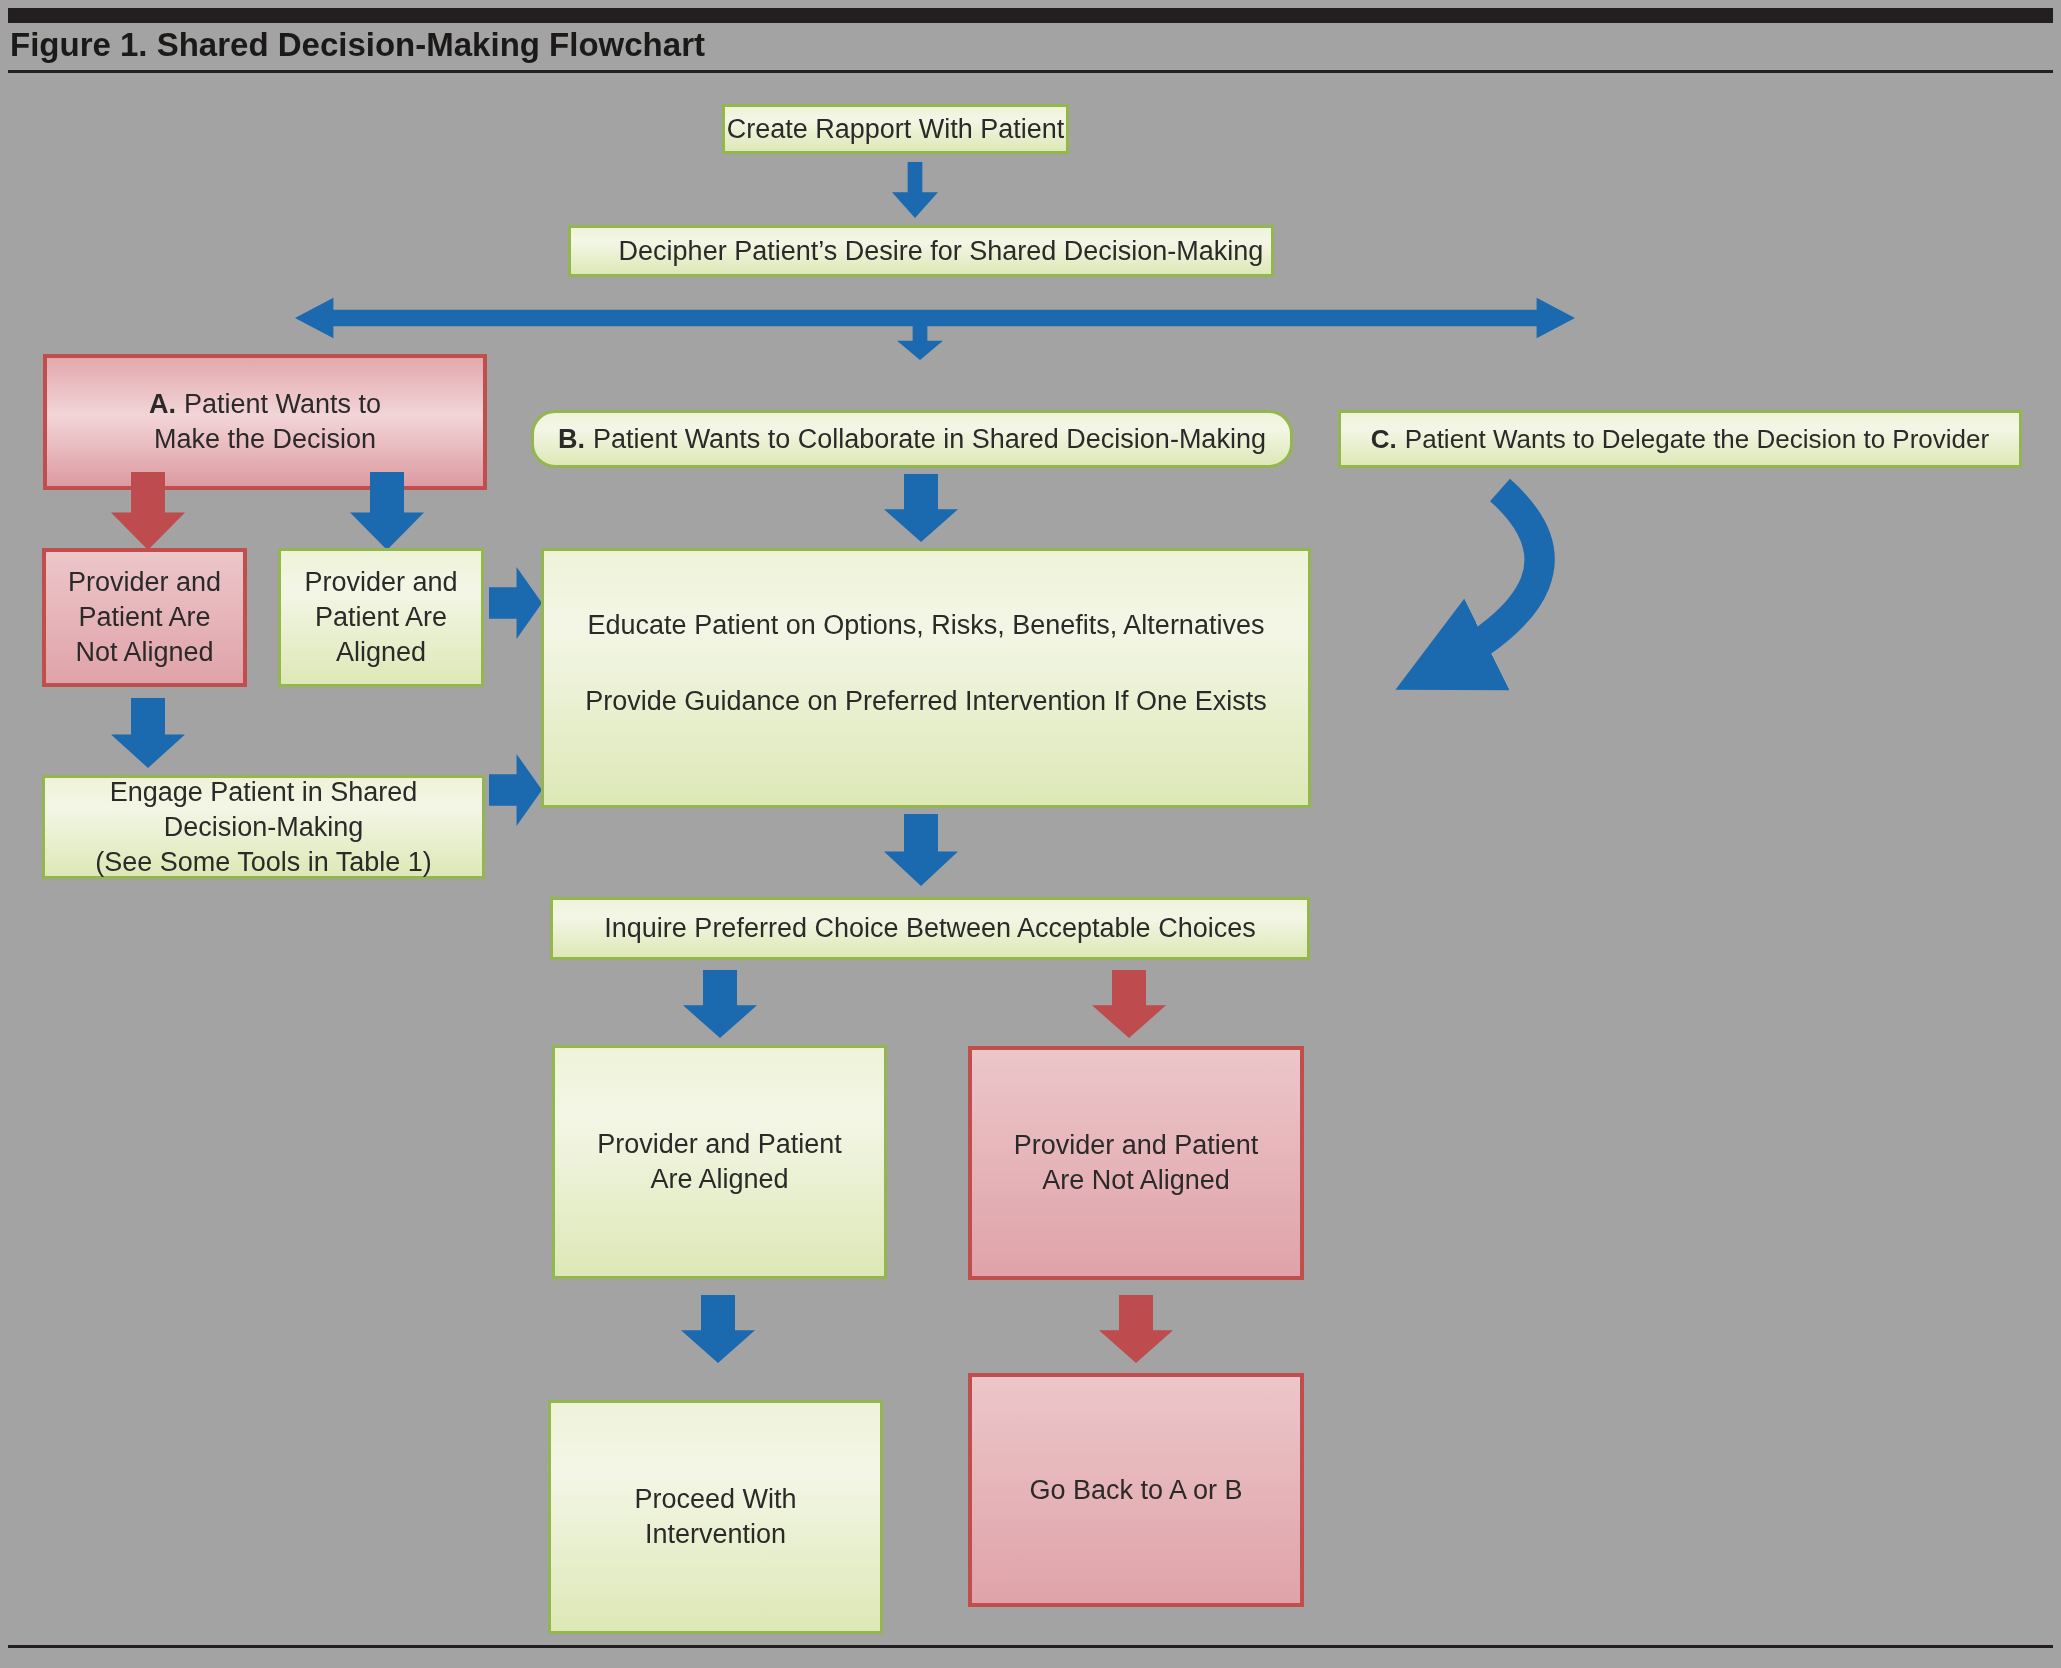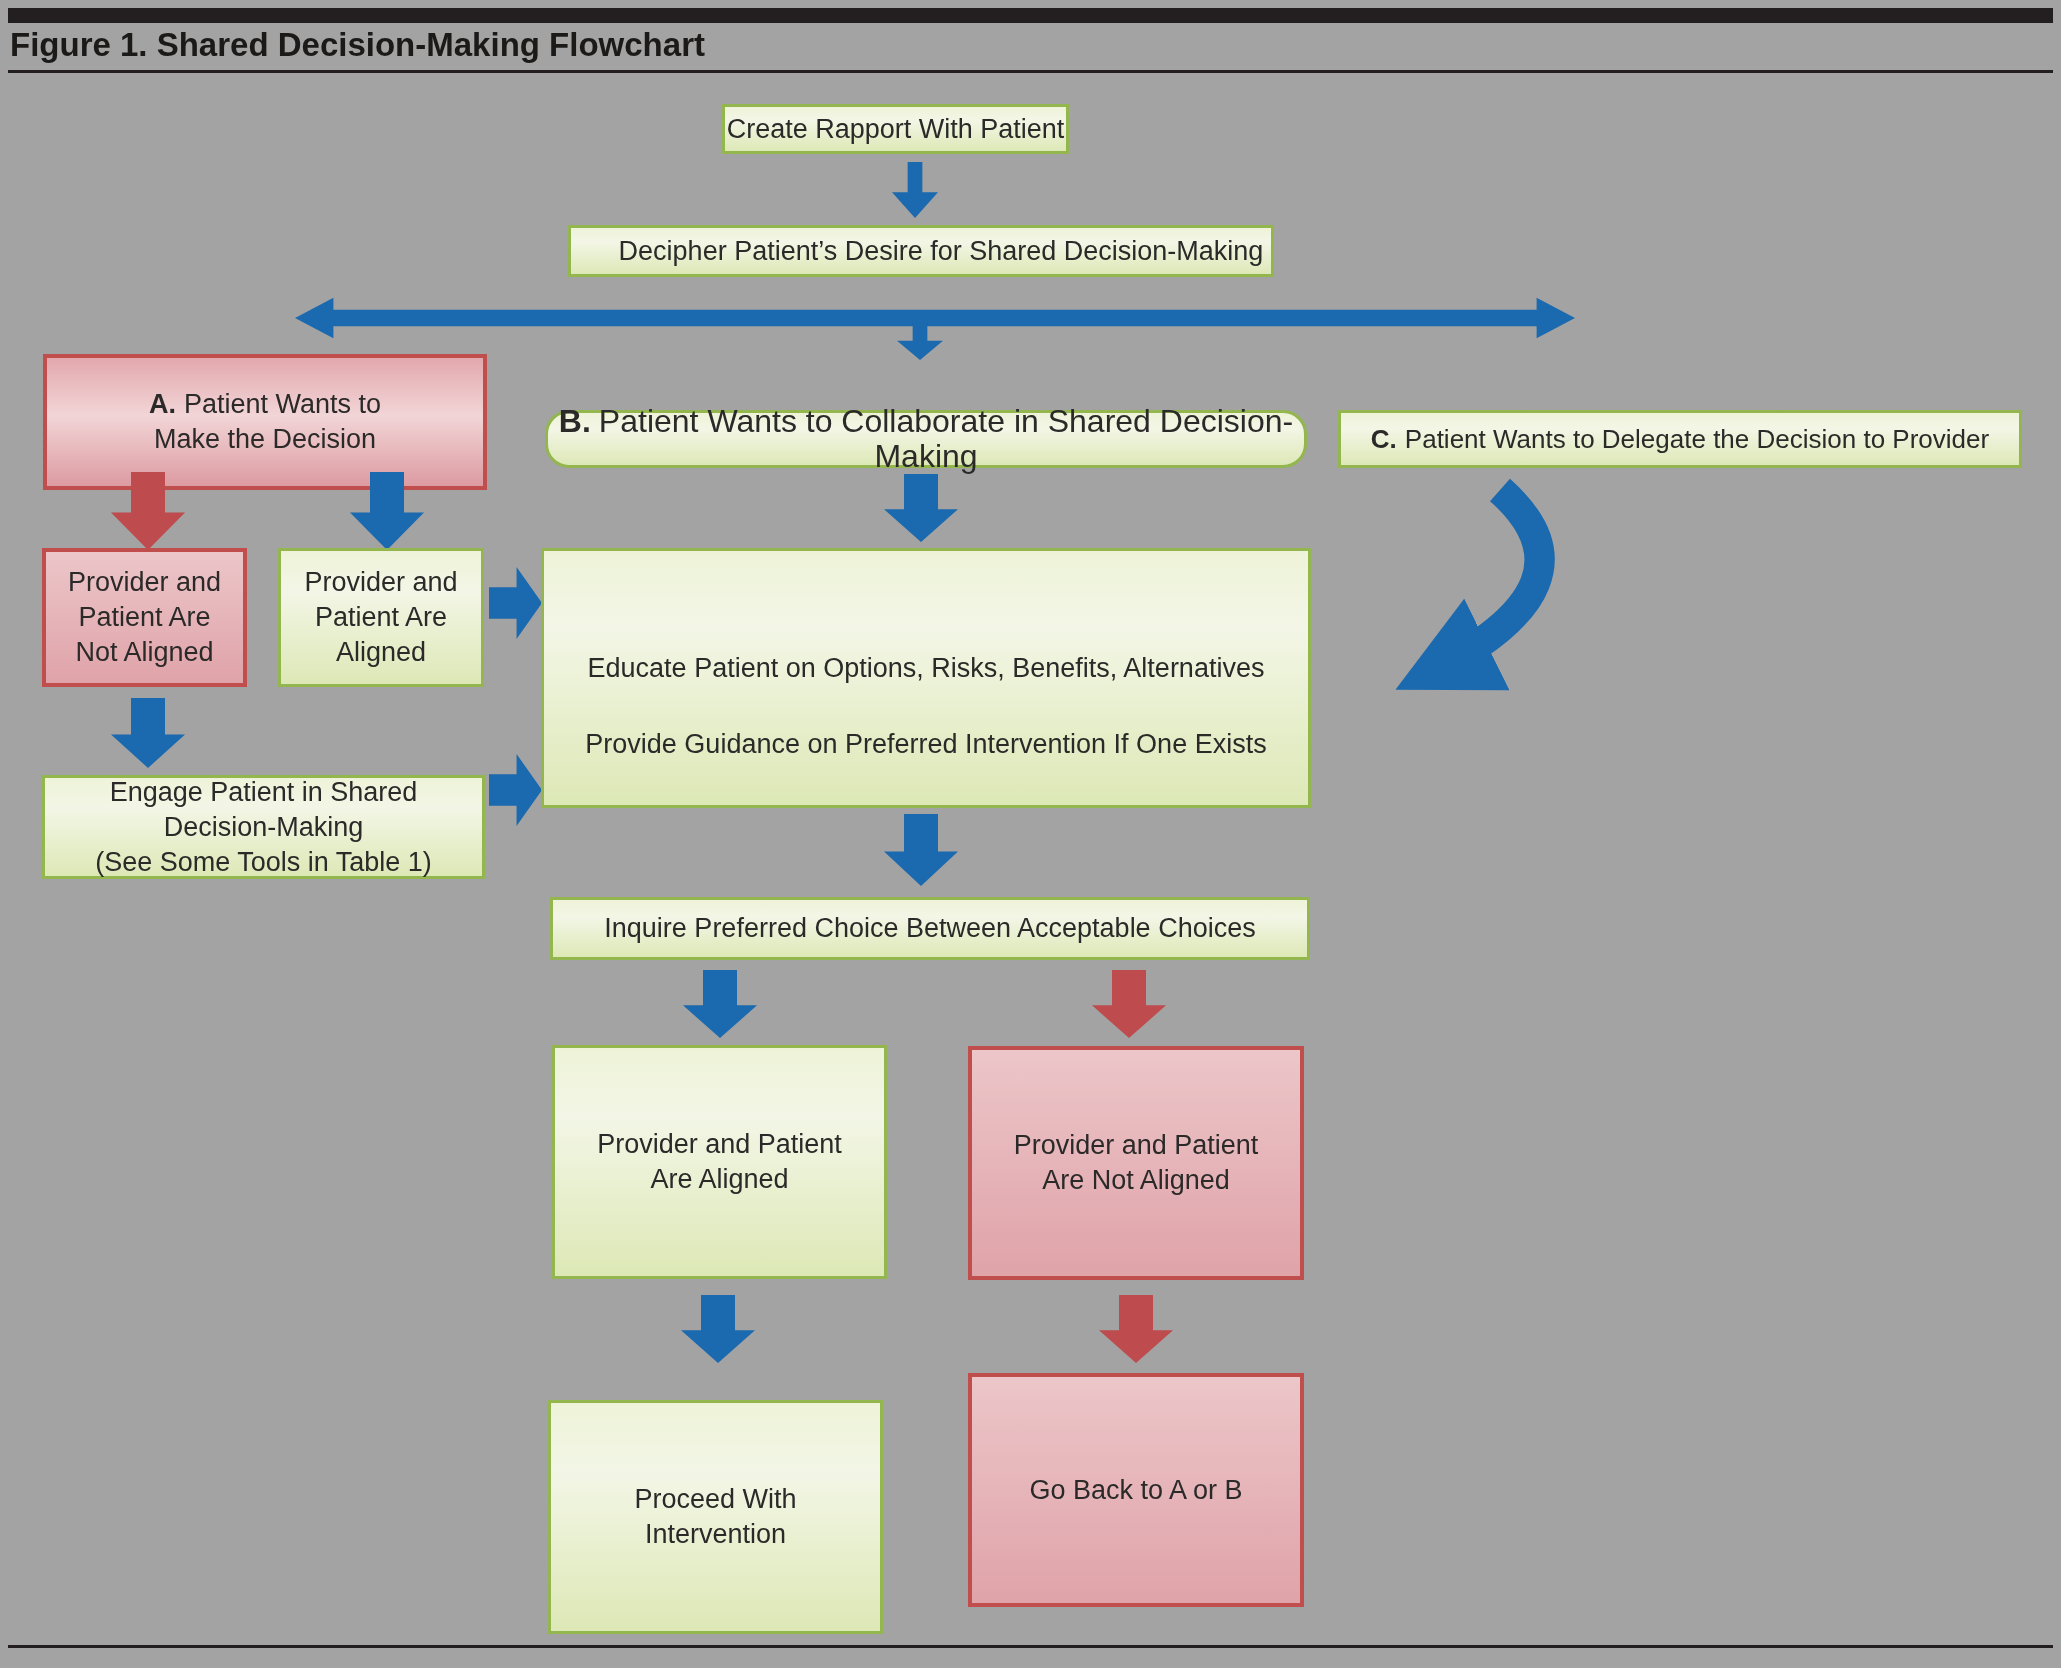--- a/index.html
+++ b/index.html
@@ -61,21 +61,21 @@
   </div>
 
   <div class="ar dbl" style="left:295px;top:296px;width:1280px;height:44px;"></div>
   <div class="ar downthin" style="left:897px;top:318px;width:46px;height:42px;"></div>
 
   <div class="box pinkA" style="left:43px;top:354px;width:444px;height:136px;">
     <div class="lbl"><span class="b">A.</span><span>Patient Wants to
 Make the Decision</span></div>
   </div>
 
-  <div class="box green" style="left:545px;top:410px;width:762px;height:58px;font-size:32px;border-radius:24px;">
+  <div class="box green" style="left:531px;top:410px;width:762px;height:58px;font-size:27px;border-radius:24px;">
     <div class="lbl"><span class="b">B.</span><span>Patient Wants to Collaborate in Shared Decision-Making</span></div>
   </div>
 
   <div class="box green" style="left:1338px;top:410px;width:684px;height:58px;font-size:26px;">
     <div class="lbl"><span class="b">C.</span><span>Patient Wants to Delegate the Decision to Provider</span></div>
   </div>
 
   <div class="ar down red" style="left:111px;top:472px;width:74px;height:78px;"></div>
   <div class="ar down" style="left:350px;top:472px;width:74px;height:78px;"></div>
 
@@ -97,21 +97,21 @@
   <div class="box green" style="left:42px;top:775px;width:443px;height:104px;">
     <span class="lbl">Engage Patient in Shared
 Decision-Making
 (See Some Tools in Table 1)</span>
   </div>
 
   <div class="ar right" style="left:489px;top:754px;width:53px;height:72px;"></div>
 
   <div class="ar down" style="left:884px;top:474px;width:74px;height:68px;"></div>
 
-  <div class="box green" style="left:541px;top:548px;width:770px;height:260px;align-items:center;">
+  <div class="box green" style="left:541px;top:548px;width:770px;height:260px;align-items:flex-start;">
     <div class="educate-inner" style="margin-top:57px;">
       <div>Educate Patient on Options, Risks, Benefits, Alternatives</div>
       <div>Provide Guidance on Preferred Intervention If One Exists</div>
     </div>
   </div>
 
   <svg style="position:absolute;left:1375px;top:475px;" width="220" height="240" viewBox="0 0 220 240">
     <defs>
       <marker id="ah" markerWidth="3.4" markerHeight="3.4" refX="2.3" refY="1.7" orient="auto">
         <path d="M0,0 L3.4,1.7 L0,3.4 Z" fill="#1b69ae"></path>

